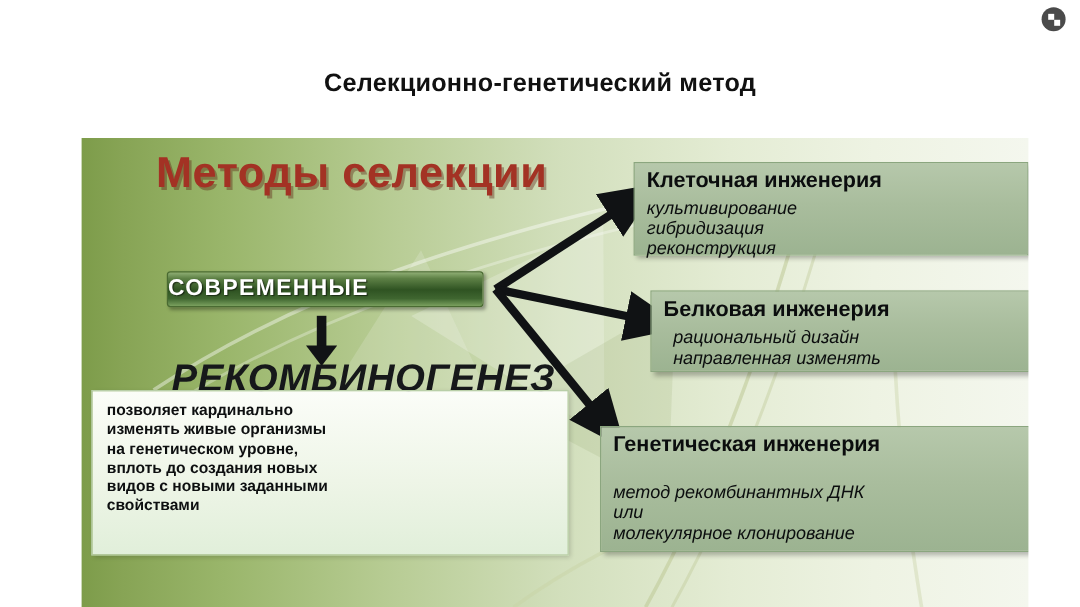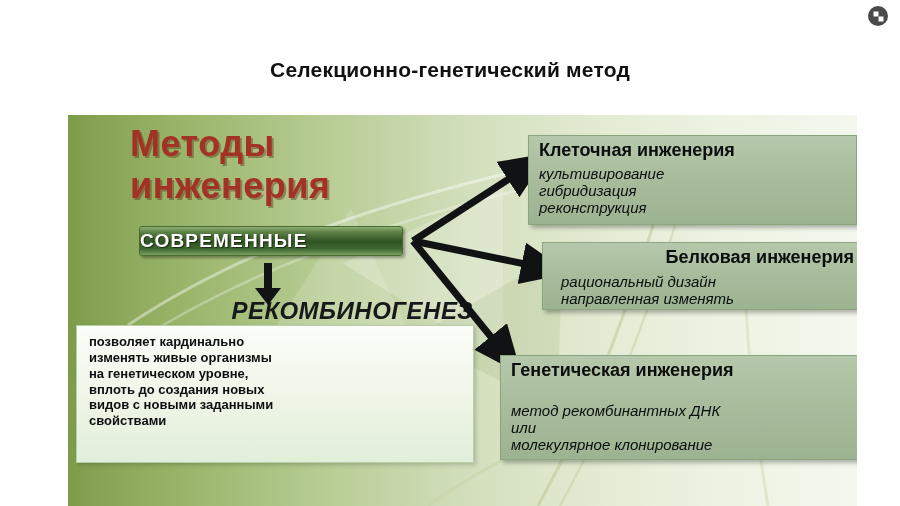--- a/index.html
+++ b/index.html
@@ -138,22 +138,22 @@
     position: absolute;
     left: 185px; top: 148px;
     width: 30px; height: 42px;
   }
 
   
   #recombinogenesis-label {
     position: absolute;
     left: 75px; top: 182px;
     width: 330px;
-    text-align: right;
-    font-size: 24px;
+    text-align: left;
+    font-size: 32px;
     font-weight: bold;
     font-style: italic;
     color: #16181a;
     letter-spacing: 0.5px;
   }
 
   
   #description-box {
     position: absolute;
     left: 8px; top: 210px;
@@ -188,25 +188,25 @@
   }
   .green-box-body {
     font-size: 15px;
     font-weight: normal;
     font-style: italic;
     color: #0b0d0e;
     line-height: 1.16;
     white-space: pre-line;
   }
 
-  #box-cell-engineering { left: 460px; top: 20px;  width: 329px; height: 90px; }
+  #box-cell-engineering { left: 460px; top: 20px;  width: 329px; height: 78px; }
   #box-cell-engineering .green-box-body { margin-top: 3px; }
 
   #box-protein-engineering { left: 474px; top: 127px; width: 321px; height: 68px; }
-  #box-protein-engineering .green-box-title { text-align: right; }
+  #box-protein-engineering .green-box-title { text-align: left; }
   #box-protein-engineering .green-box-body { margin-top: 4px; padding-left: 8px; }
 
   #box-genetic-engineering { left: 432px; top: 240px; width: 409px; height: 105px; }
   #box-genetic-engineering .green-box-body { margin-top: 20px; }
 
   
   #arrows-layer {
     position: absolute;
     left: 0; top: 0;
     width: 789px; height: 391px;
@@ -233,21 +233,21 @@
   <svg class="wm wm-arcs" viewBox="0 0 789 391">
     <path d="M 60 210 C 180 130 330 80 520 40" fill="none" stroke="rgba(255,255,255,0.42)" stroke-width="3"></path>
     <path d="M 60 232 C 185 150 340 98 525 58" fill="none" stroke="rgba(255,255,255,0.30)" stroke-width="2.5"></path>
     <path d="M 470 391 C 520 300 560 200 600 60" fill="none" stroke="rgba(190,200,150,0.55)" stroke-width="3"></path>
     <path d="M 492 391 C 542 300 582 200 622 60" fill="none" stroke="rgba(190,200,150,0.40)" stroke-width="2.5"></path>
     <path d="M 360 391 C 430 340 520 300 640 270" fill="none" stroke="rgba(200,210,165,0.45)" stroke-width="3"></path>
     <path d="M 700 391 C 690 330 680 260 676 150" fill="none" stroke="rgba(200,210,165,0.40)" stroke-width="3"></path>
   </svg>
 
   <div id="slide-headline">Методы
-инженерия</div>
+селекции</div>
 
   <div id="modern-chip">
     <span id="modern-chip-label">СОВРЕМЕННЫЕ</span>
   </div>
 
   <svg id="down-arrow" viewBox="0 0 30 42">
     <rect x="11" y="0" width="8" height="27" fill="#111315"></rect>
     <polygon points="2,25 28,25 15,42" fill="#111315"></polygon>
   </svg>
 

